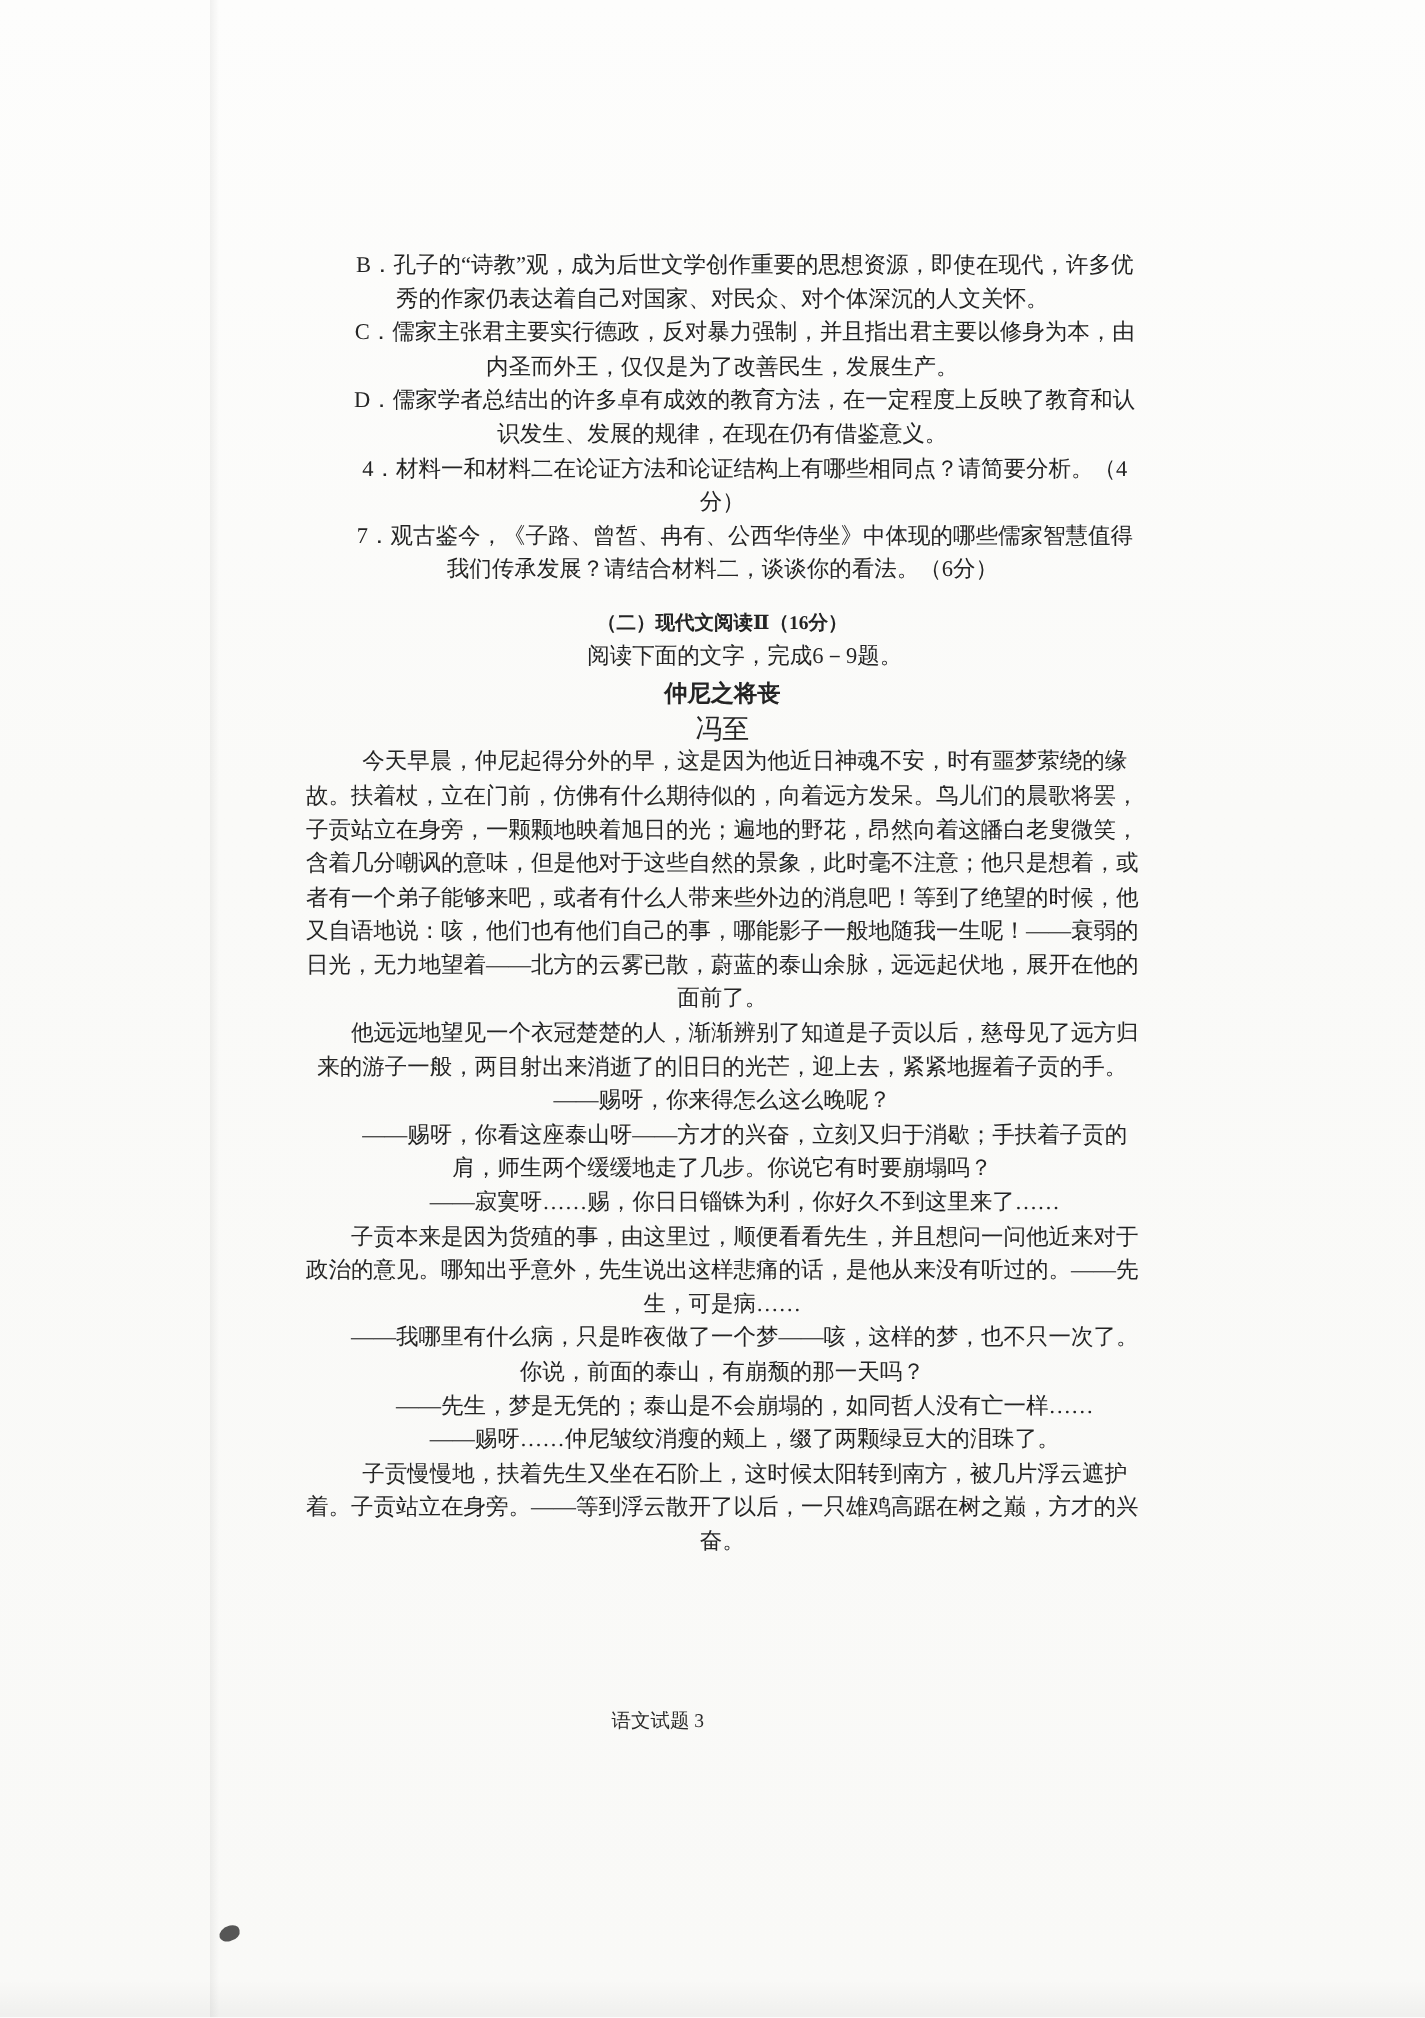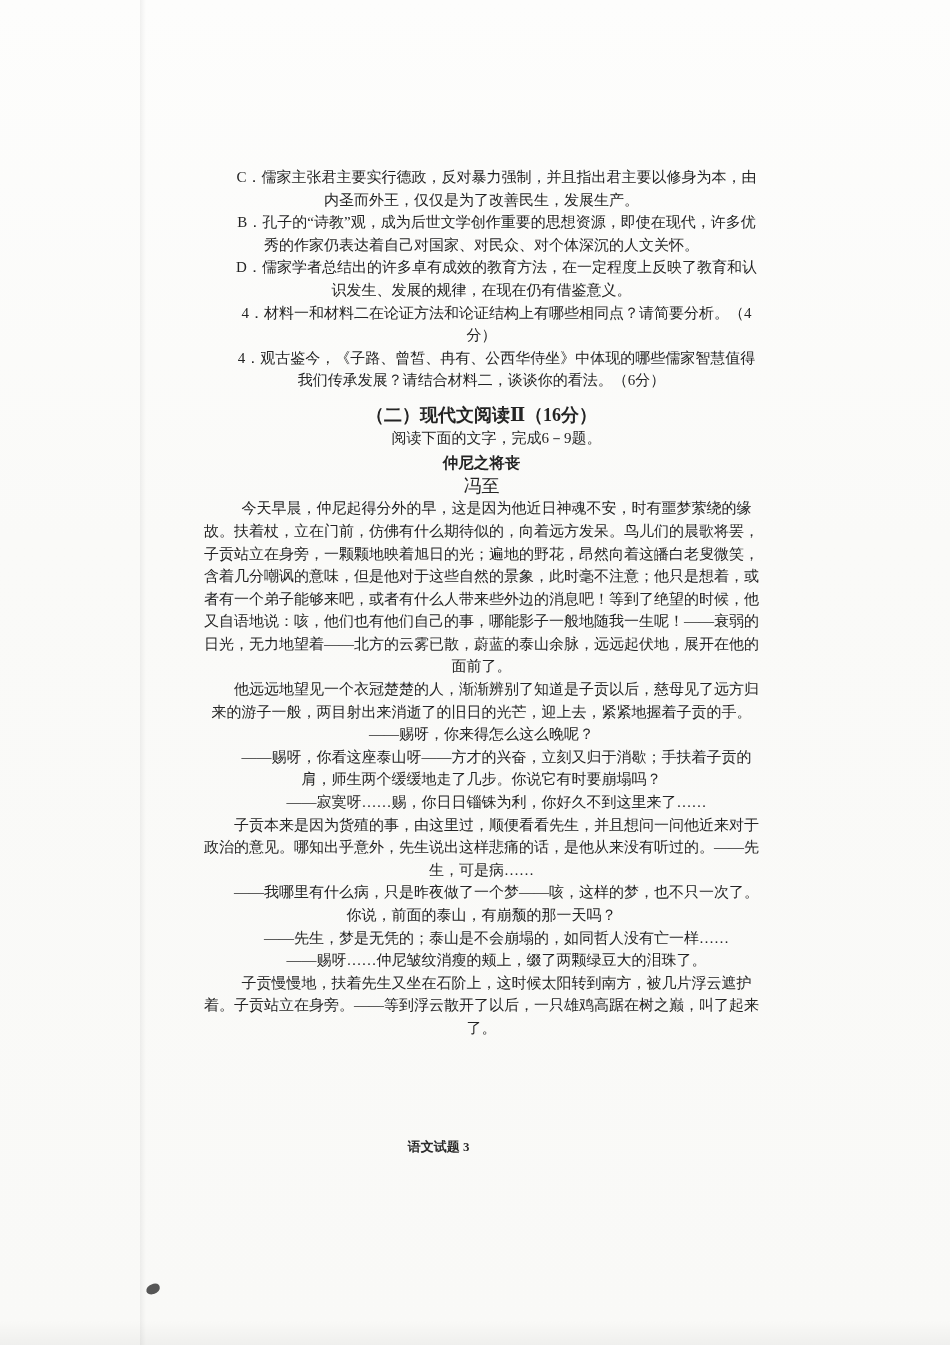--- a/index.html
+++ b/index.html
@@ -31,42 +31,42 @@
   }
   .content p {
     margin: 0;
     text-indent: 2em;
     text-align: center;
   }
   .section-heading {
     font-weight: bold;
     text-indent: 0 !important;
     margin-top: 12px !important;
-    font-size: 18px;
+    font-size: 13px;
   }
   .passage-title {
     text-align: center;
     text-indent: 0 !important;
     font-weight: bold;
     font-size: 15.5px;
     margin-top: 3px !important;
   }
   .passage-author {
     text-align: center;
     text-indent: 0 !important;
     font-size: 18px;
   }
   .page-footer {
     position: absolute;
     left: 160px;
     top: 1138px;
     width: 557px;
     text-align: center;
     font-size: 13px;
-    font-weight: bold;
+    font-weight: normal;
     color: #2a2a2a;
   }
   
   .smudge {
     position: absolute;
     left: 146px;
     top: 1284px;
     width: 14px;
     height: 10px;
     background: #3a3a3a;
@@ -92,39 +92,39 @@
   }
 </style>
 </head>
 <body>
 
 <div class="scan-page">
   <div class="edge-shade-left"></div>
   <div class="edge-shade-bottom"></div>
 
   <div class="content">
+    <p>B．孔子的“诗教”观，成为后世文学创作重要的思想资源，即使在现代，许多优秀的作家仍表达着自己对国家、对民众、对个体深沉的人文关怀。</p>
     <p>C．儒家主张君主要实行德政，反对暴力强制，并且指出君主要以修身为本，由内圣而外王，仅仅是为了改善民生，发展生产。</p>
-    <p>B．孔子的“诗教”观，成为后世文学创作重要的思想资源，即使在现代，许多优秀的作家仍表达着自己对国家、对民众、对个体深沉的人文关怀。</p>
     <p>D．儒家学者总结出的许多卓有成效的教育方法，在一定程度上反映了教育和认识发生、发展的规律，在现在仍有借鉴意义。</p>
     <p>4．材料一和材料二在论证方法和论证结构上有哪些相同点？请简要分析。（4分）</p>
-    <p>4．观古鉴今，《子路、曾皙、冉有、公西华侍坐》中体现的哪些儒家智慧值得我们传承发展？请结合材料二，谈谈你的看法。（6分）</p>
+    <p>7．观古鉴今，《子路、曾皙、冉有、公西华侍坐》中体现的哪些儒家智慧值得我们传承发展？请结合材料二，谈谈你的看法。（6分）</p>
 
     <p class="section-heading">（二）现代文阅读Ⅱ（16分）</p>
     <p>阅读下面的文字，完成6－9题。</p>
 
     <p class="passage-title">仲尼之将丧</p>
     <p class="passage-author">冯至</p>
 
     <p>今天早晨，仲尼起得分外的早，这是因为他近日神魂不安，时有噩梦萦绕的缘故。扶着杖，立在门前，仿佛有什么期待似的，向着远方发呆。鸟儿们的晨歌将罢，子贡站立在身旁，一颗颗地映着旭日的光；遍地的野花，昂然向着这皤白老叟微笑，含着几分嘲讽的意味，但是他对于这些自然的景象，此时毫不注意；他只是想着，或者有一个弟子能够来吧，或者有什么人带来些外边的消息吧！等到了绝望的时候，他又自语地说：咳，他们也有他们自己的事，哪能影子一般地随我一生呢！——衰弱的日光，无力地望着——北方的云雾已散，蔚蓝的泰山余脉，远远起伏地，展开在他的面前了。</p>
     <p>他远远地望见一个衣冠楚楚的人，渐渐辨别了知道是子贡以后，慈母见了远方归来的游子一般，两目射出来消逝了的旧日的光芒，迎上去，紧紧地握着子贡的手。——赐呀，你来得怎么这么晚呢？</p>
     <p>——赐呀，你看这座泰山呀——方才的兴奋，立刻又归于消歇；手扶着子贡的肩，师生两个缓缓地走了几步。你说它有时要崩塌吗？</p>
     <p>——寂寞呀……赐，你日日锱铢为利，你好久不到这里来了……</p>
     <p>子贡本来是因为货殖的事，由这里过，顺便看看先生，并且想问一问他近来对于政治的意见。哪知出乎意外，先生说出这样悲痛的话，是他从来没有听过的。——先生，可是病……</p>
     <p>——我哪里有什么病，只是昨夜做了一个梦——咳，这样的梦，也不只一次了。你说，前面的泰山，有崩颓的那一天吗？</p>
     <p>——先生，梦是无凭的；泰山是不会崩塌的，如同哲人没有亡一样……</p>
     <p>——赐呀……仲尼皱纹消瘦的颊上，缀了两颗绿豆大的泪珠了。</p>
-    <p>子贡慢慢地，扶着先生又坐在石阶上，这时候太阳转到南方，被几片浮云遮护着。子贡站立在身旁。——等到浮云散开了以后，一只雄鸡高踞在树之巅，叫了起来了。</p>
+    <p>子贡慢慢地，扶着先生又坐在石阶上，这时候太阳转到南方，被几片浮云遮护着。子贡站立在身旁。——等到浮云散开了以后，一只雄鸡高踞在树之巅，方才的兴奋。</p>
   </div>
 
   <div class="page-footer">语文试题 3</div>
 
   <div class="smudge"></div>
 </div>
 
 </body></html>

